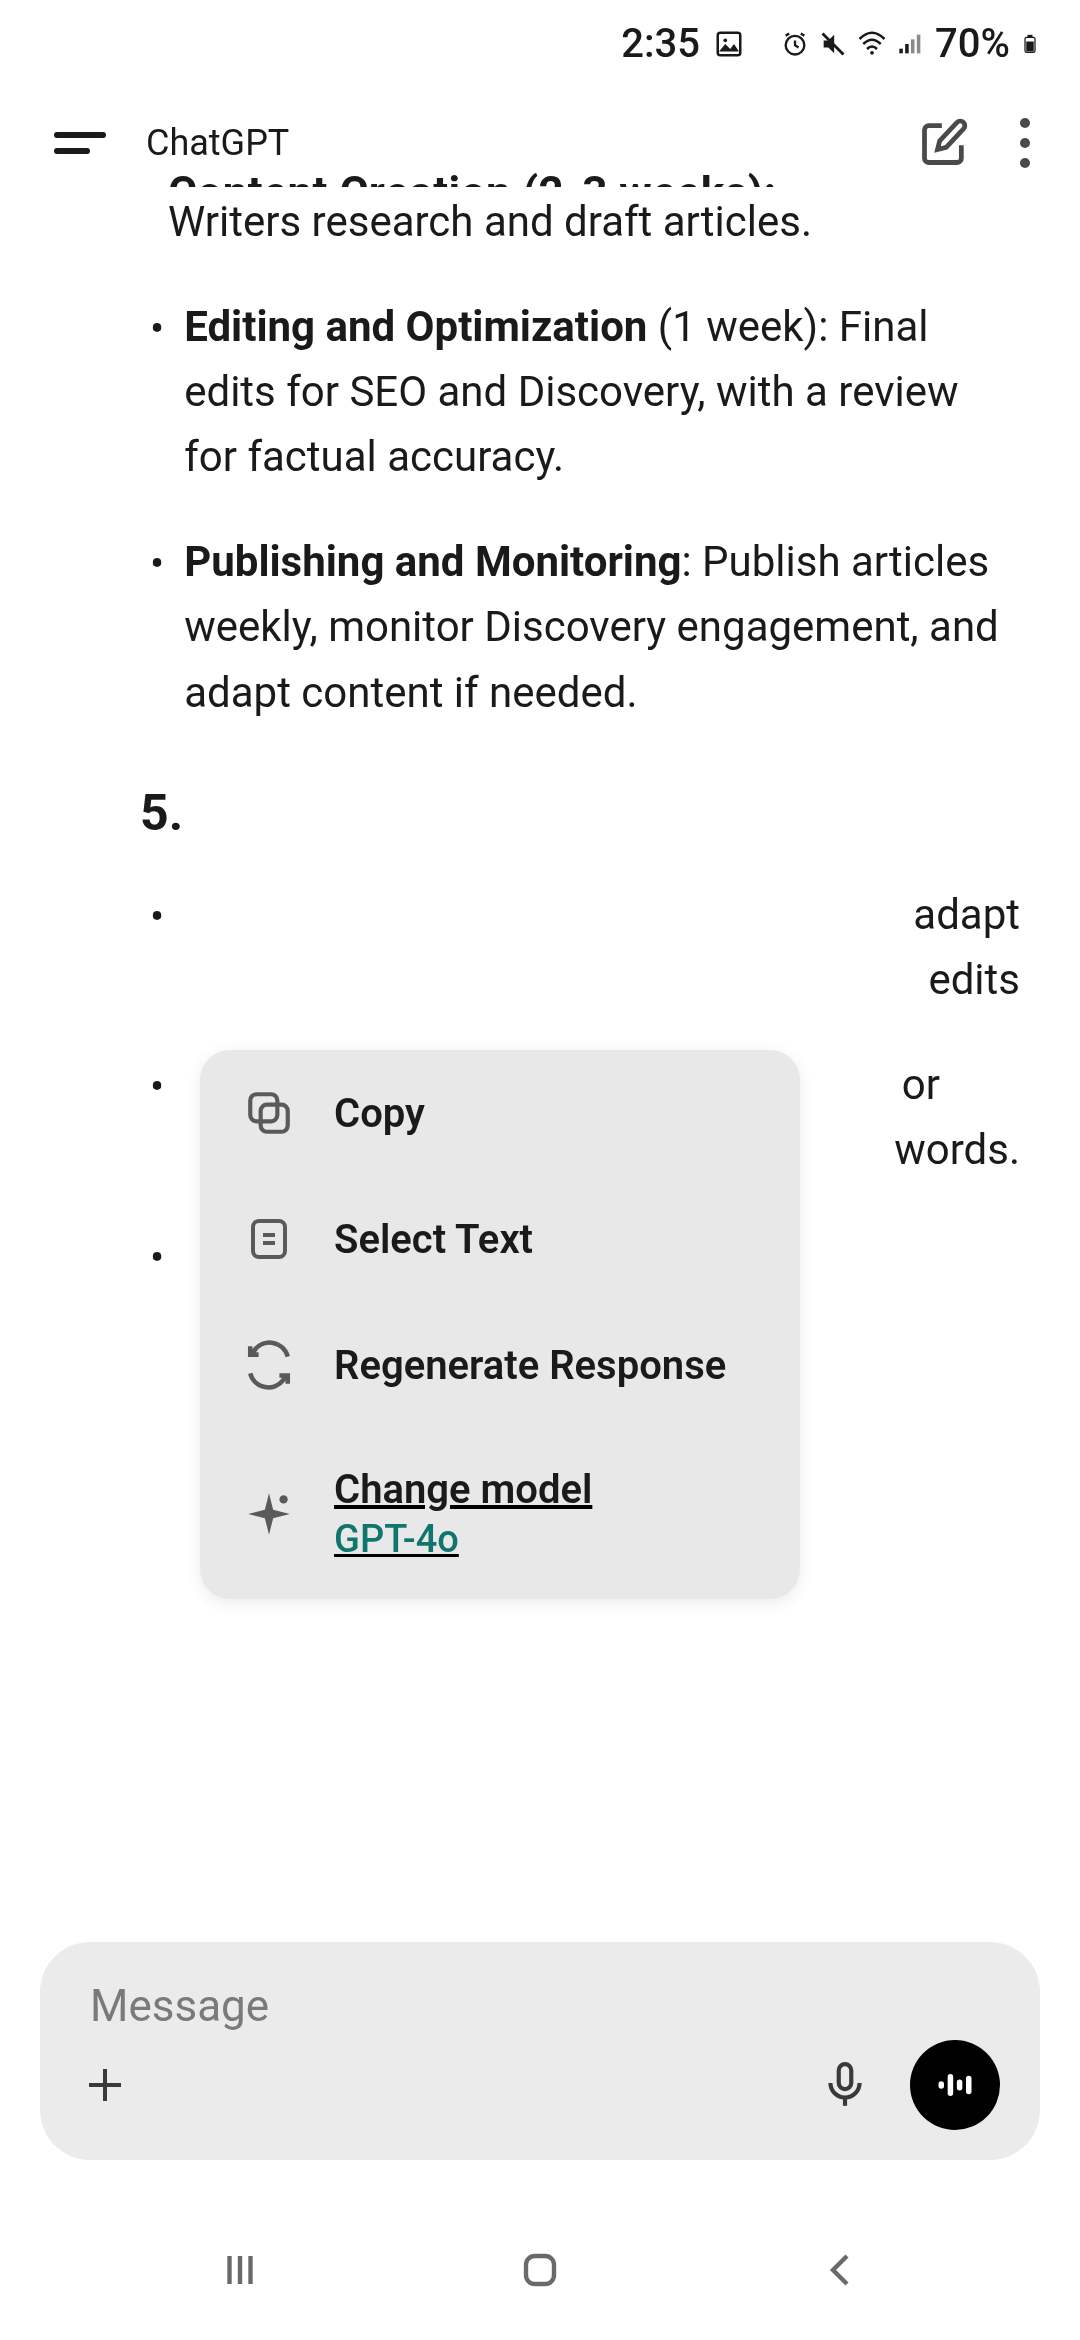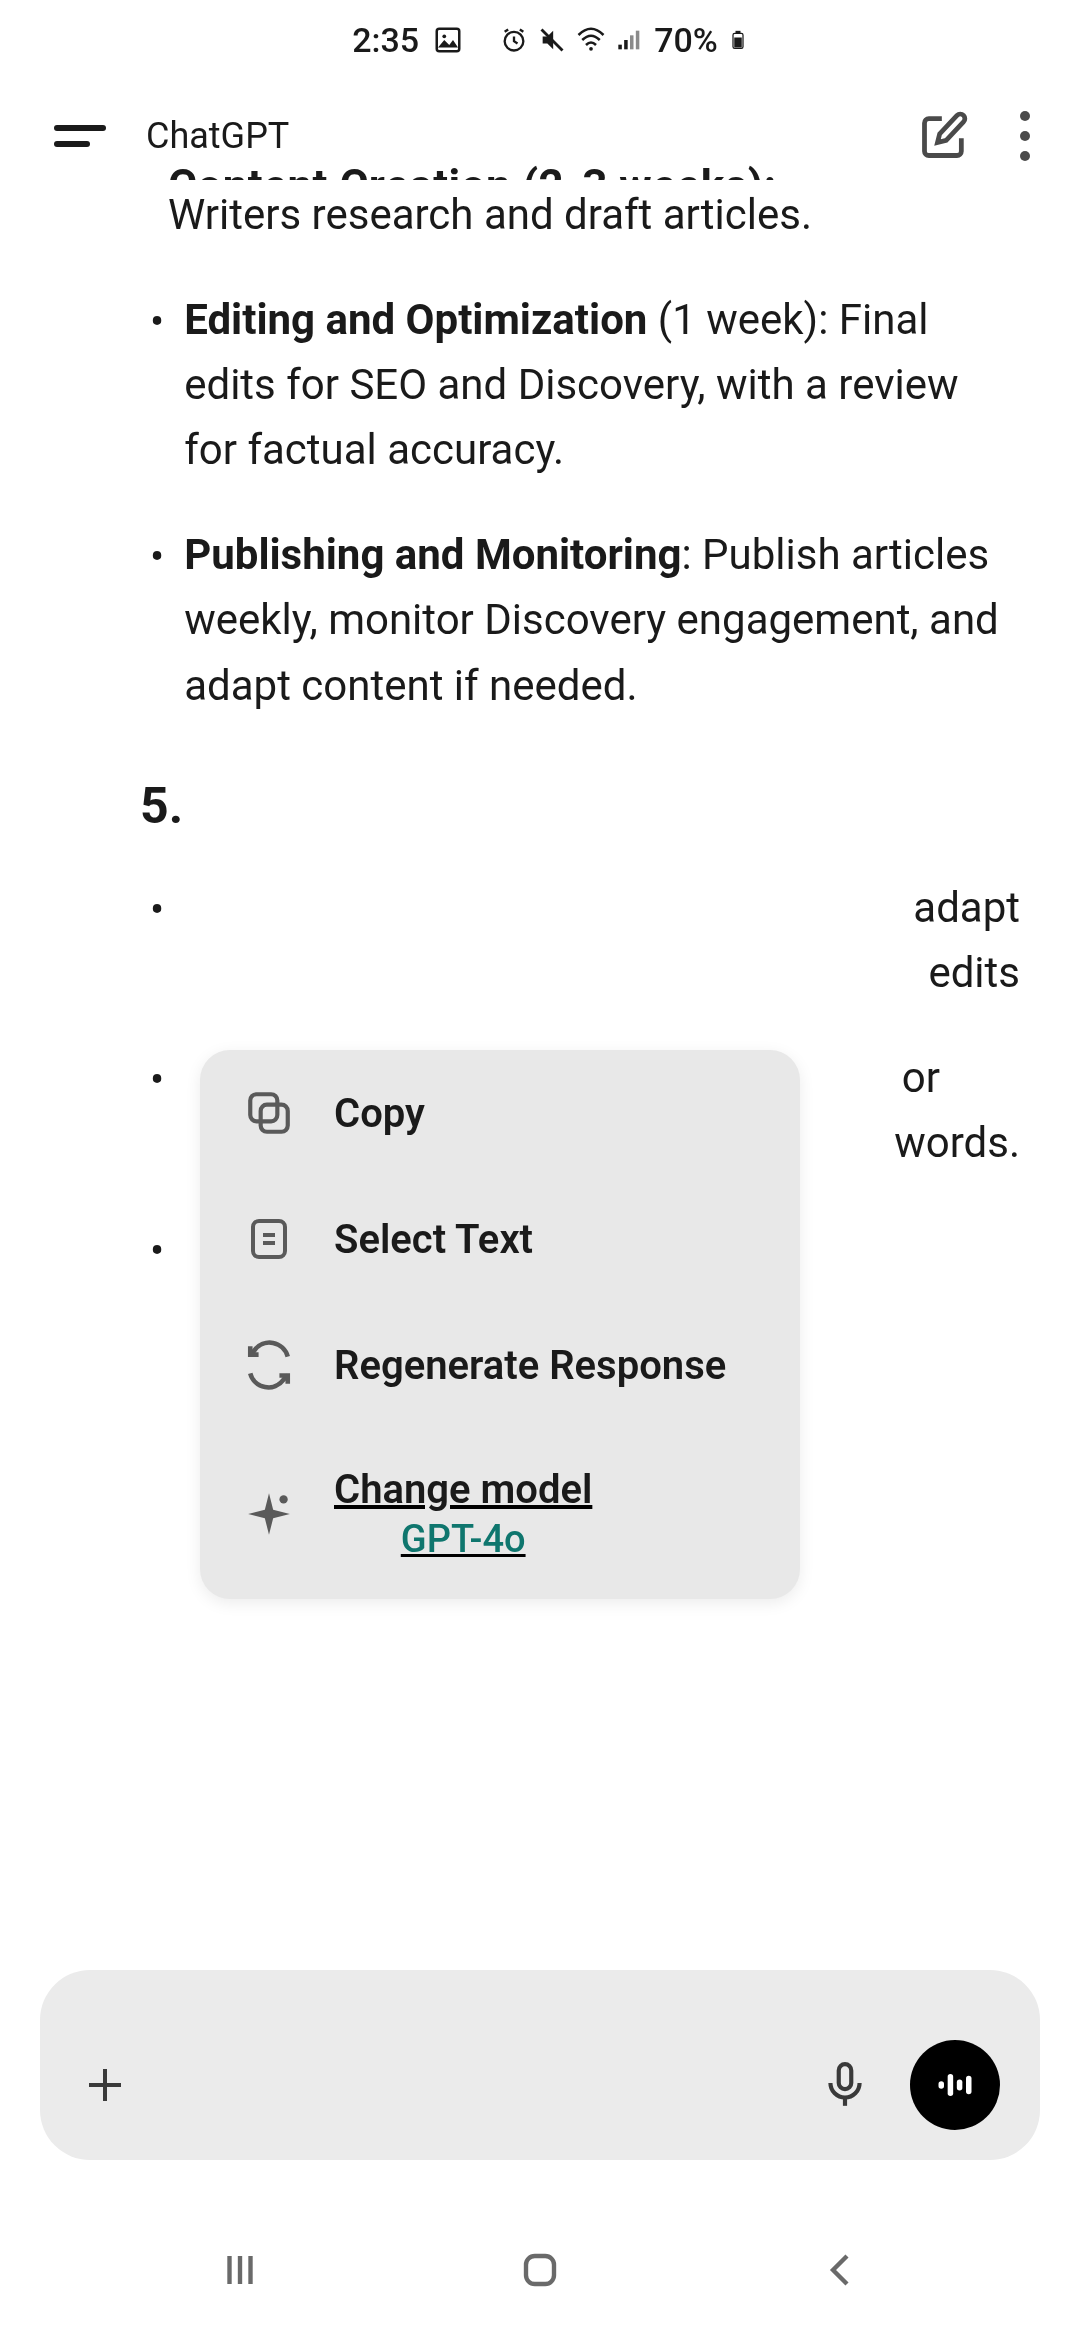--- a/index.html
+++ b/index.html
@@ -10,24 +10,24 @@
     body {
       width: 1080px;
       height: 2340px;
       background: #ffffff;
       font-family: -apple-system, BlinkMacSystemFont, 'Segoe UI', Roboto, sans-serif;
       overflow: hidden;
       position: relative;
     }
     .status-bar {
       display: flex;
-      justify-content: center;
+      justify-content: flex-end;
       align-items: center;
       padding: 20px 40px 20px 60px;
-      font-size: 34px;
+      font-size: 40px;
       color: #1a1a1a;
       font-weight: 500;
       gap: 37px;
     }
     .status-left {
       display: flex;
       align-items: center;
       gap: 14px;
     }
     .status-right {
@@ -123,21 +123,20 @@
     }
     .context-menu {
       position: absolute;
       top: 1050px;
       left: 200px;
       width: 600px;
       background: #e8e8e8;
       border-radius: 30px;
       overflow: hidden;
       box-shadow: 0 4px 16px rgba(0,0,0,0.08);
-      text-align: center;
     }
     .menu-item {
       display: flex;
       align-items: center;
       gap: 40px;
       padding: 38px 44px;
     }
     .menu-item-icon {
       width: 50px;
       height: 50px;
@@ -370,20 +369,21 @@
         </svg>
     </div>
     <div class="menu-text-block">
       <div class="menu-item-text">Change model</div>
       <div class="menu-subtext">GPT-4o</div>
     </div>
   </div>
 </div>
 
 <div class="input-bar">
+  <div class="input-placeholder">Message</div>
   <div class="input-controls">
     <div class="plus-icon">
       <svg viewBox="0 0 24 24" width="48" height="48" stroke="#3a3a3a" stroke-width="2" fill="none">
           <line x1="12" y1="4" x2="12" y2="20"></line>
           <line x1="4" y1="12" x2="20" y2="12"></line>
         </svg>
     </div>
     <div class="input-right">
       <svg class="mic-icon" viewBox="0 0 24 24" fill="none" stroke="#3a3a3a" stroke-width="2">
           <rect x="9" y="2" width="6" height="12" rx="3"></rect>

